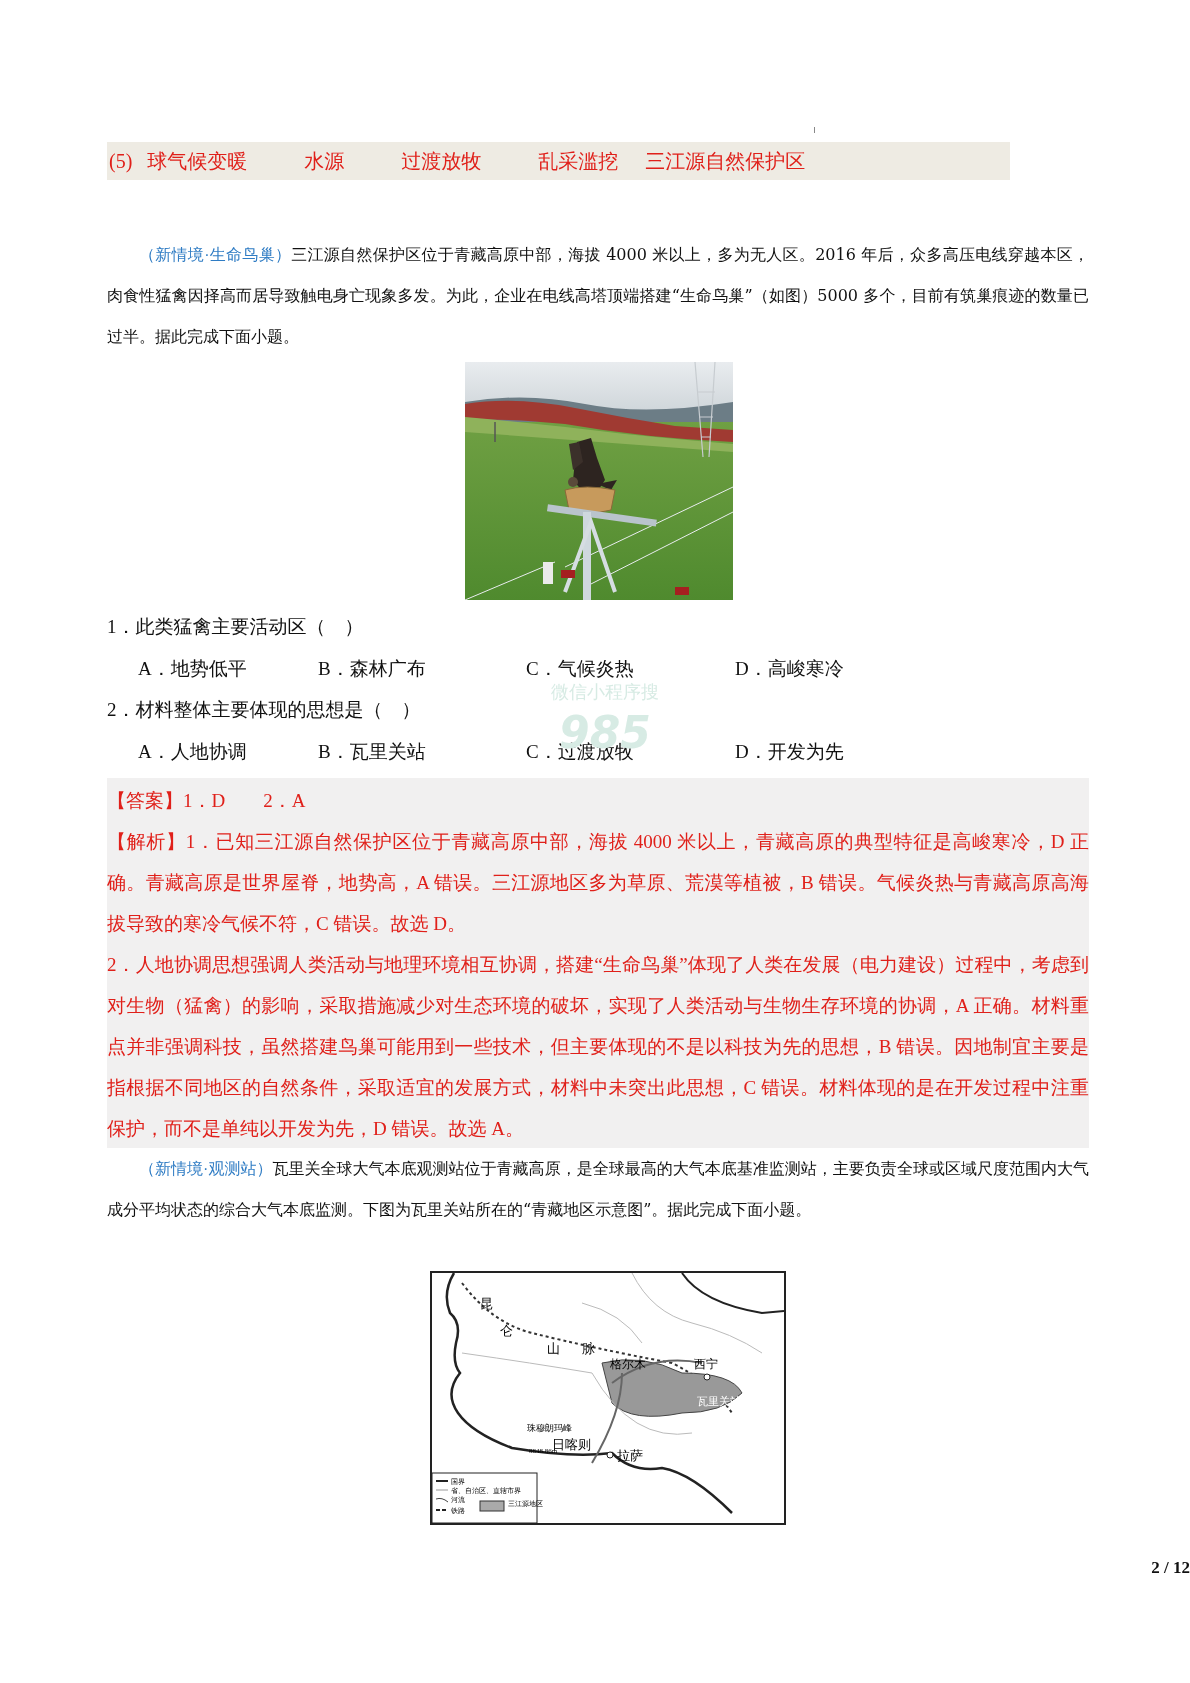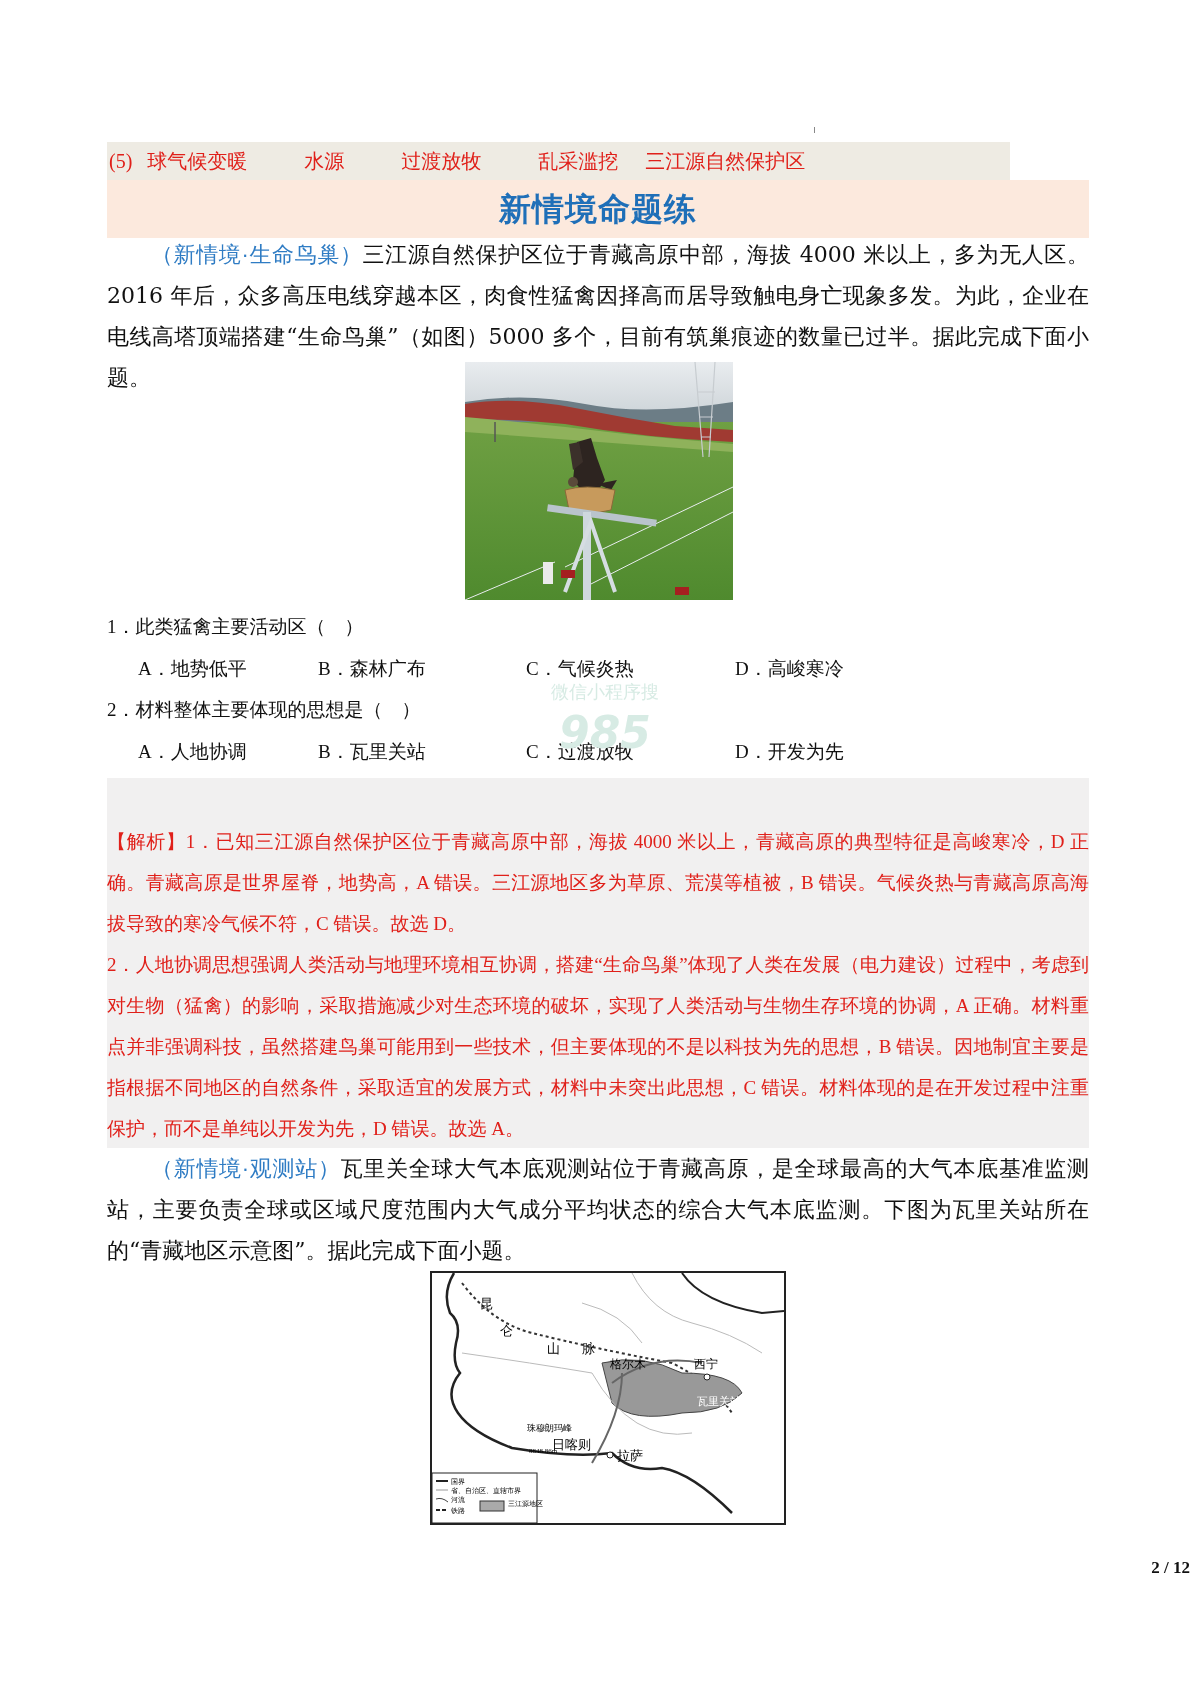--- a/index.html
+++ b/index.html
@@ -7,21 +7,21 @@
          font-family:"DejaVu Serif","Liberation Serif",serif; color:#111; }
   .page { position:absolute; left:0; top:0; width:1190px; height:1683px; }
   .tick { position:absolute; left:814px; top:127px; width:1px; height:6px; background:#888; }
   .band-top { position:absolute; left:107px; top:142px; width:903px; height:38px; background:#eeebe3;
               color:#e0201a; font-size:20px; line-height:38px; font-family:"Liberation Serif",serif; }
   .band-top span { display:inline-block; }
   .band-title { position:absolute; left:107px; top:180px; width:982px; height:58px; background:#fce9dd;
                 text-align:center; }
   .band-title h1 { margin:0; font-size:32px; line-height:58px; color:#1f6fb8; font-weight:bold;
                    font-family:"DejaVu Sans","Liberation Sans",sans-serif; letter-spacing:1px; }
-  .para { position:absolute; left:107px; width:982px; font-size:22px; line-height:41px; text-align:justify; }
+  .para { position:absolute; left:107px; width:982px; font-size:16px; line-height:41px; text-align:justify; }
   .para .tag { color:#2f7cc4; font-family:"Liberation Sans",sans-serif; }
   .indent { text-indent:2em; }
   .photo { position:absolute; left:465px; top:362px; width:268px; height:238px; overflow:hidden; }
   .q { position:absolute; left:107px; font-size:19px; font-family:"Liberation Serif",serif; }
   .opts { position:absolute; left:138px; font-size:19px; font-family:"Liberation Serif",serif; width:900px; }
   .opts span { position:absolute; top:0; white-space:nowrap; }
   .watermark { position:absolute; left:520px; top:680px; width:170px; height:110px; color:#d7ebe4;
                text-align:center; font-family:"DejaVu Sans",sans-serif; }
   .watermark .wm1 { font-size:18px; }
   .watermark .wm2 { font-size:44px; font-weight:bold; line-height:58px; font-style:italic; }
@@ -41,23 +41,20 @@
 
   <div class="band-top">
     <span style="margin-left:2px">(5)</span>
     <span style="margin-left:10px">球气候变暖</span>
     <span style="margin-left:52px">水源</span>
     <span style="margin-left:52px">过渡放牧</span>
     <span style="margin-left:52px">乱采滥挖</span>
     <span style="margin-left:22px">三江源自然保护区</span>
   </div>
 
-  <div class="band-title">
-    <h1>新情境命题练</h1>
-  </div>
 
   <div class="para indent" style="top:234px">
     <span class="tag">（新情境·生命鸟巢）</span><span>三江源自然保护区位于青藏高原中部，海拔 4000 米以上，多为无人区。2016 年后，众多高压电线穿越本区，肉食性猛禽因择高而居导致触电身亡现象多发。为此，企业在电线高塔顶端搭建“生命鸟巢”（如图）5000 多个，目前有筑巢痕迹的数量已过半。据此完成下面小题。</span>
   </div>
 
   <div class="photo">
     <svg width="268" height="238" viewBox="0 0 268 238">
       <defs>
         <linearGradient id="sky" x1="0" y1="0" x2="0" y2="1">
           <stop offset="0" stop-color="#e9ecef"></stop>
@@ -110,20 +107,23 @@
     <span style="left:388px">C．过渡放牧</span>
     <span style="left:597px">D．开发为先</span>
   </div>
 
   <div class="watermark">
     <div class="wm1">微信小程序搜</div>
     <div class="wm2">985</div>
   </div>
 
   <div class="answer-box"></div>
+  <div class="ans" style="top:780px">
+    <span class="b">【答案】</span><span>1．D　　2．A</span>
+  </div>
   <div class="ans" style="top:821px">
     <span class="b">【解析】</span><span>1．已知三江源自然保护区位于青藏高原中部，海拔 4000 米以上，青藏高原的典型特征是高峻寒冷，D 正确。青藏高原是世界屋脊，地势高，A 错误。三江源地区多为草原、荒漠等植被，B 错误。气候炎热与青藏高原高海拔导致的寒冷气候不符，C 错误。故选 D。</span>
   </div>
   <div class="ans" style="top:944px">2．人地协调思想强调人类活动与地理环境相互协调，搭建“生命鸟巢”体现了人类在发展（电力建设）过程中，考虑到对生物（猛禽）的影响，采取措施减少对生态环境的破坏，实现了人类活动与生物生存环境的协调，A 正确。材料重点并非强调科技，虽然搭建鸟巢可能用到一些技术，但主要体现的不是以科技为先的思想，B 错误。因地制宜主要是指根据不同地区的自然条件，采取适宜的发展方式，材料中未突出此思想，C 错误。材料体现的是在开发过程中注重保护，而不是单纯以开发为先，D 错误。故选 A。</div>
 
   <div class="para indent" style="top:1148px">
     <span class="tag">（新情境·观测站）</span><span>瓦里关全球大气本底观测站位于青藏高原，是全球最高的大气本底基准监测站，主要负责全球或区域尺度范围内大气成分平均状态的综合大气本底监测。下图为瓦里关站所在的“青藏地区示意图”。据此完成下面小题。</span>
   </div>
 
   <div class="map">

